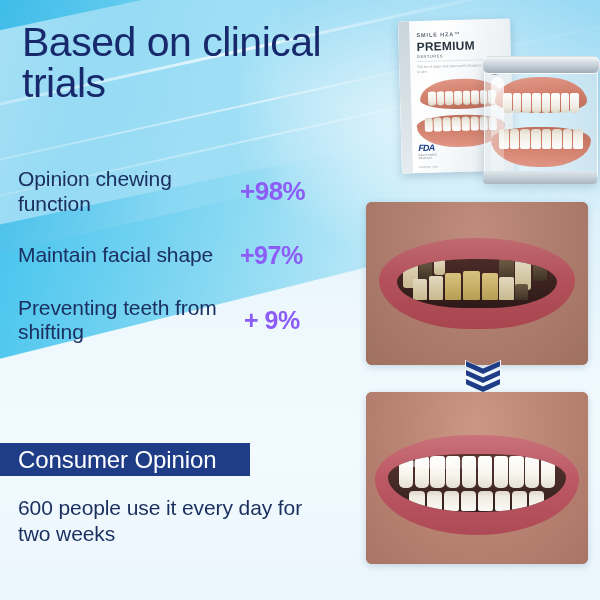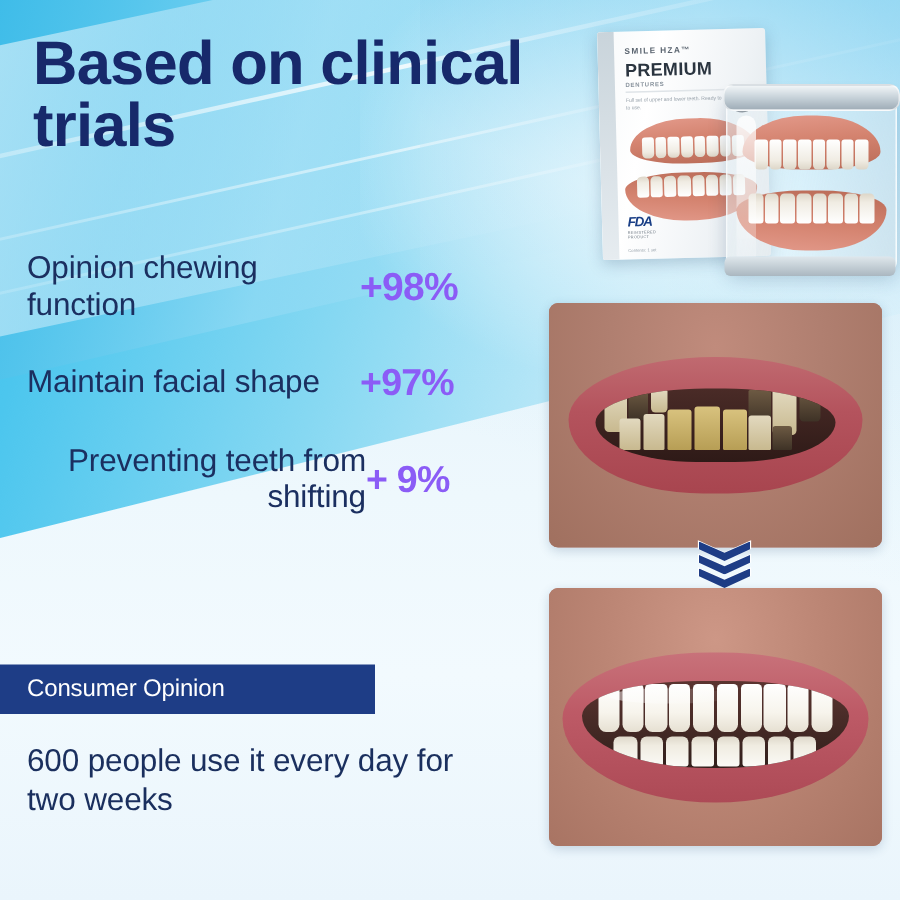--- a/index.html
+++ b/index.html
@@ -44,47 +44,47 @@
     background:radial-gradient(ellipse at 45% 45%,rgba(255,255,255,.85) 0%,rgba(255,255,255,0) 62%);
   }
   .bg-right-tint{
     position:absolute;right:0;top:0;width:320px;height:600px;
     background:linear-gradient(200deg,rgba(120,205,240,.55) 0%,rgba(190,230,248,.25) 28%,rgba(255,255,255,0) 55%);
   }
 
   
   .headline{
     position:absolute;left:22px;top:22px;width:350px;
-    font-size:41px;line-height:1.0;font-weight:bold;
+    font-size:41px;line-height:1.0;font-weight:normal;
     letter-spacing:-0.5px;color:#17296b;
   }
 
   
   .benefits{position:absolute;left:18px;top:167px;width:340px;}
   .brow{display:flex;align-items:center;margin-bottom:24px;}
-  .brow:last-child{margin-bottom:16px;text-align:right;}
+  .brow:last-child{margin-bottom:16px;}
   .btext{
     width:222px;font-size:21px;line-height:1.18;color:#1b2f60;
     letter-spacing:-0.1px;
   }
   .bpct{
     font-size:25px;font-weight:bold;color:#8b5cf6;
     letter-spacing:-0.5px;white-space:nowrap;
   }
   .brow.r1 .bpct{font-size:26px;}
   .brow.r2{margin-bottom:26px;}
   .brow.r3 .btext{width:226px;}
 
   
   .co-banner{
     position:absolute;left:0;top:443px;width:250px;height:33px;
     background:#1e3d86;display:flex;align-items:center;
   }
   .co-banner span{
-    color:#ffffff;font-size:16px;margin-left:18px;letter-spacing:-0.1px;
+    color:#ffffff;font-size:24px;margin-left:18px;letter-spacing:-0.1px;
   }
   .co-body{
     position:absolute;left:18px;top:495px;width:320px;
     font-size:21px;line-height:1.25;color:#1a2f5e;letter-spacing:-0.1px;
   }
 
   
   .product{position:absolute;left:392px;top:12px;width:208px;height:180px;}
   .pbox{
     position:absolute;left:8px;top:8px;width:112px;height:152px;

